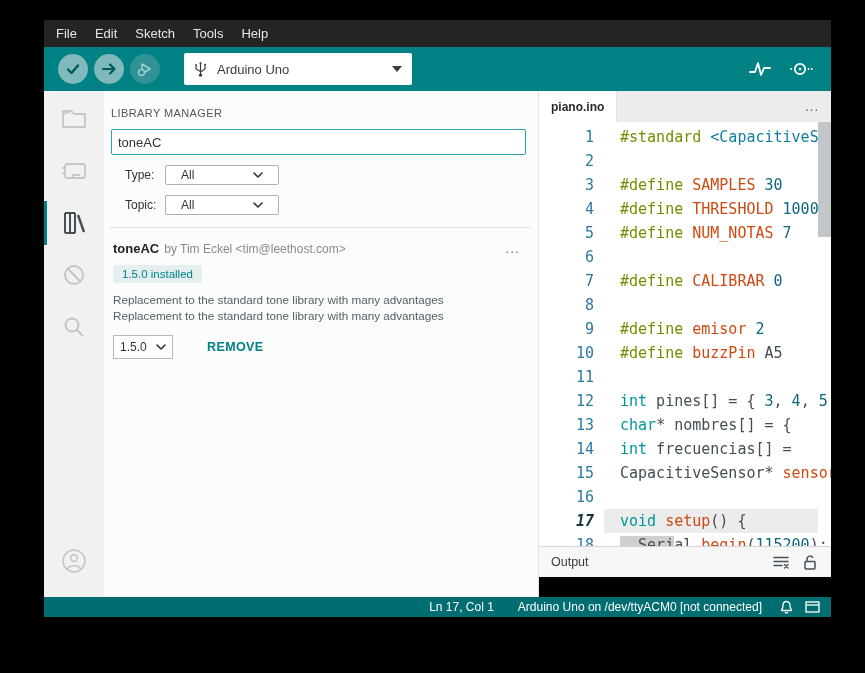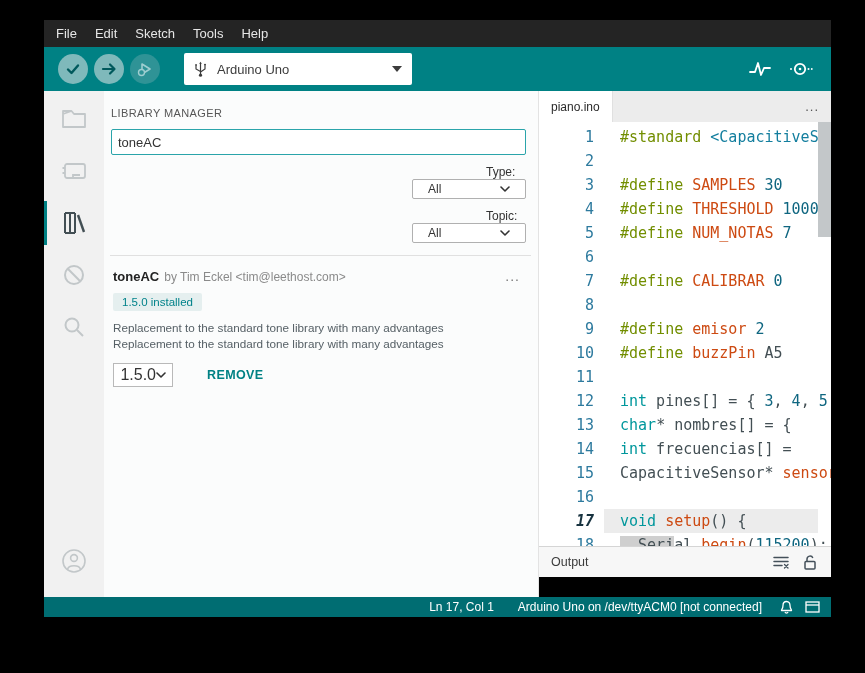--- a/index.html
+++ b/index.html
@@ -37,51 +37,51 @@
   .side-item.active::before { content:""; position:absolute; left:0; top:4px; bottom:4px;
                width:3px; background:var(--teal); }
   .side-item.bottom { margin-top:auto; margin-bottom:10px; }
 
   
   .panel { width:434px; background:#fbfcfc; padding:10px 12px 0 7px; position:relative; }
   .panel-title { font-size:11px; letter-spacing:.4px; color:#565656; margin:6px 0 10px 0; }
   .search-input { width:100%; height:26px; border:1px solid #2aa4aa; border-radius:2px;
                   font-size:13px; color:#333; padding:0 6px; outline:none; background:#fff;
                   font-family:"Liberation Sans", sans-serif; }
-  .filter-row { display:flex; align-items:flex-end; margin-top:10px; padding-left:14px;flex-direction:column; }
+  .filter-row { display:flex; align-items:center; margin-top:10px; padding-left:14px; }
   .filter-label { font-size:12px; color:#333; width:40px; }
   .fake-select { width:114px; height:20px; border:1px solid #b0b0b0; border-radius:2px;
                  background:#fff; display:flex; align-items:center; padding:0 15px; }
   .fake-select .sval { flex:1; font-size:12px; color:#333; }
   .panel-divider { height:1px; background:#e0e0e0; margin:12px -5px 0 -1px; }
 
   .card { padding:12px 2px 0 2px; }
   .card-head { display:flex; align-items:baseline; }
   .card-title { font-size:13px; font-weight:bold; color:#222; }
   .card-byline { font-size:12px; color:#8a8a8a; margin-left:5px; flex:1; }
   .card-menu { font-size:14px; color:#777; letter-spacing:1px; padding:0 4px; }
   .badge { display:inline-block; margin-top:9px; background:var(--badge-bg); color:var(--badge-fg);
            font-size:11.5px; padding:3px 9px; border-radius:2px; }
   .card-desc { font-size:11.7px; color:#566066; line-height:15.5px; margin-top:0; }
   .card-desc.first { margin-top:9px; }
   .more-info { font-size:11.7px; color:var(--accent); line-height:16px; cursor:pointer; }
   .card-controls { display:flex; align-items:center; margin-top:12px; }
   .version-select { width:60px; height:24px; border:1px solid #b9b9b9; background:#fff;
                     display:flex; align-items:center; padding:0 6px; }
-  .version-select .sval { flex:1; font-size:16px; color:#333;text-align:right; }
+  .version-select .sval { flex:1; font-size:12px; color:#333; }
   .remove-btn { margin-left:34px; font-size:12.5px; font-weight:bold; letter-spacing:.4px;
                 color:var(--accent); background:none; border:none; cursor:pointer;
                 font-family:"Liberation Sans", sans-serif; }
 
   
   .editor-col { flex:1; display:flex; flex-direction:column; border-left:1px solid #e3e3e3;
                 min-width:0; }
   .tabbar { height:31px; background:#ececec; display:flex; align-items:stretch; flex:0 0 auto; }
   .tab { background:#fff; padding:0 12px; display:flex; align-items:center;
-         font-size:12px; color:#2b2b2b; border-right:1px solid #e0e0e0; }
+         font-size:12px; color:#2b2b2b; border-right:1px solid #e0e0e0;font-weight:bold; }
   .tab-more { margin-left:auto; display:flex; align-items:center; padding:0 12px;
               color:#555; font-size:13px; letter-spacing:1px; }
 
   .code-area { height:424px; background:#fff; position:relative; overflow:hidden; flex:0 0 auto; }
   .code-lines { padding-top:3px; font-family:"DejaVu Sans Mono", monospace;
                 font-size:15px; line-height:24px; }
   .cl { display:flex; white-space:pre; }
   .gut { width:55px; text-align:right; color:#2d7a9e; flex:0 0 auto; }
   .cl.cur .gut { color:#17323f; font-weight:bold;font-style:italic; }
   .txt { margin-left:10px; padding-left:16px; flex:1; color:#434f54; }

